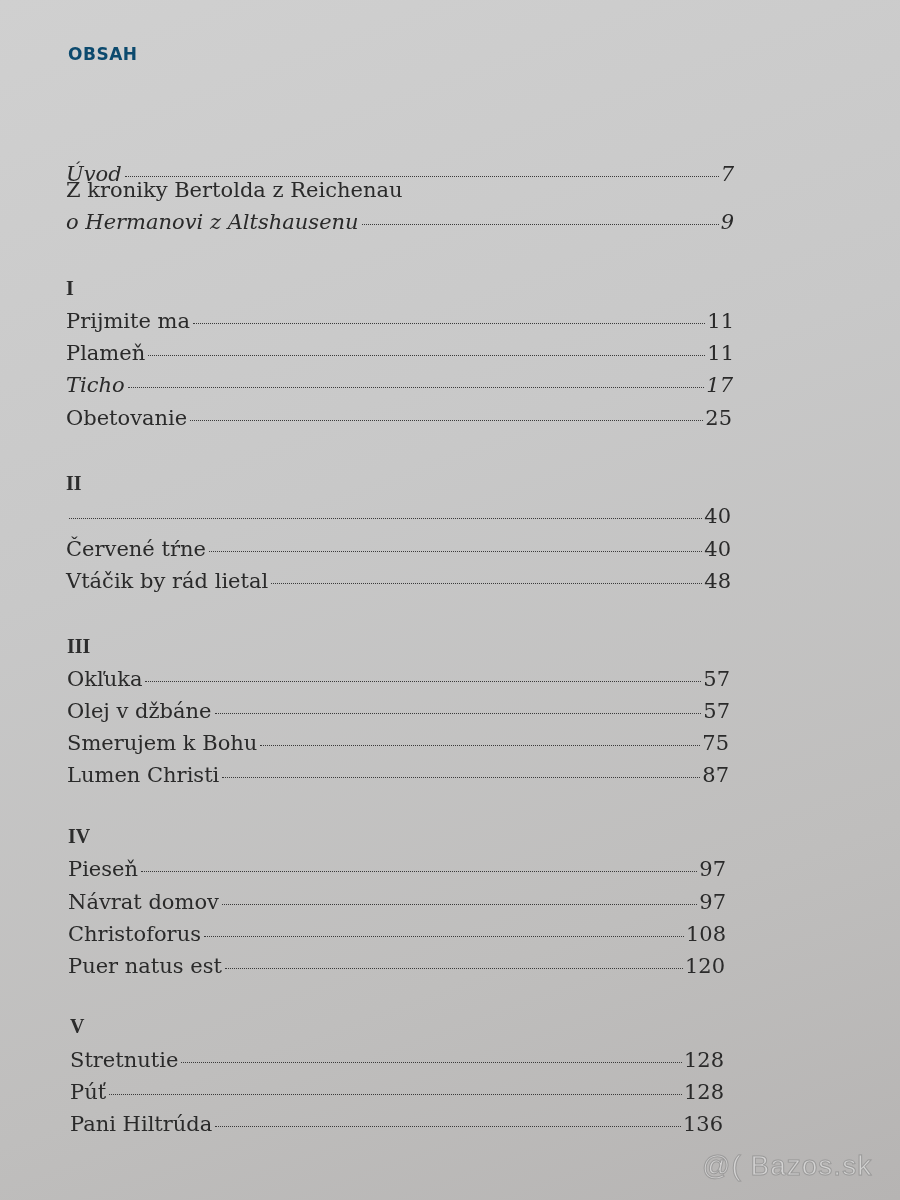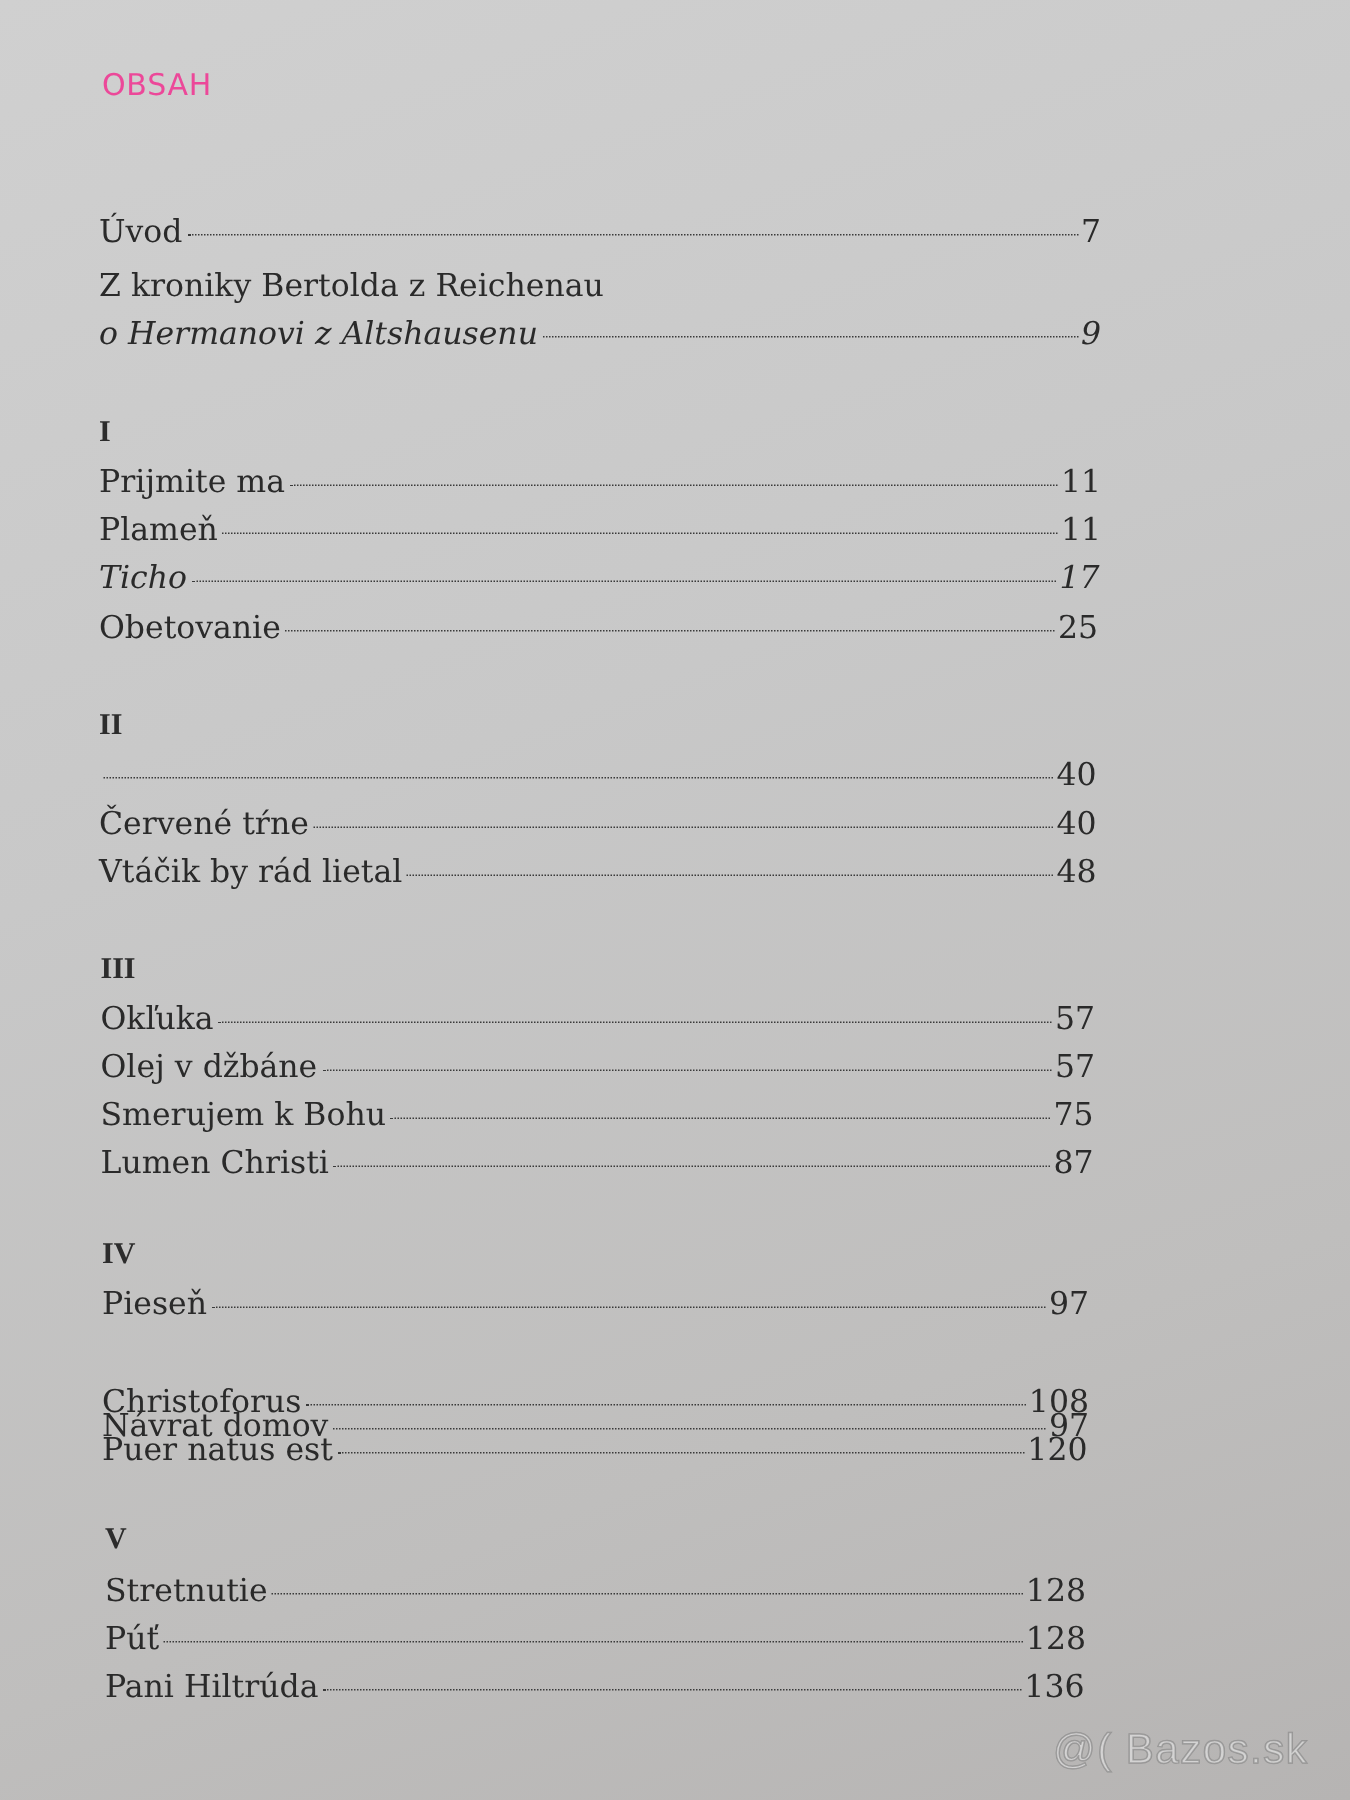--- a/index.html
+++ b/index.html
@@ -5,21 +5,21 @@
   html, body { margin: 0; padding: 0; }
   body {
     width: 900px; height: 1200px; overflow: hidden; position: relative;
     background: linear-gradient(160deg, #d0d0d0 0%, #c8c8c8 40%, #bfbebd 75%, #b6b4b3 100%);
     font-family: "DejaVu Serif", "Liberation Serif", serif;
     color: #2a2a2a;
   }
   .page-title {
     position: absolute; left: 68px; top: 44px;
     font-family: "DejaVu Sans", "Liberation Sans", sans-serif;
-    font-weight: normal; font-size: 20px; letter-spacing: 0.5px; color: #ec4899;
+    font-weight: bold; font-size: 17px; letter-spacing: 0.5px; color: #0c4a6e;
   }
   .row {
     position: absolute; display: flex; align-items: baseline;
     font-size: 21px; line-height: 28px; white-space: nowrap;
   }
   .row .title { flex: 0 0 auto; }
   .row .leader {
     flex: 1 1 auto; margin: 0 2px 0 3px; height: 0;
     border-bottom: 1.6px dotted #3a3a3a; position: relative; top: -4px;
   }
@@ -36,21 +36,21 @@
     -webkit-text-stroke: 1px rgba(120,120,120,0.55);
     letter-spacing: 1px;
   }
 </style>
 </head>
 <body>
 
 <div>
   <div class="page-title">OBSAH</div>
 
-  <div class="row" style="left:66px; top:140px; width:668px;">
+  <div class="row" style="left:66px; top:160px; width:668px;font-style:italic;">
     <span class="title">Úvod</span>
     <span class="leader"></span>
     <span class="page">7</span>
   </div>
   <div class="plain" style="left:66px; top:176px;">Z kroniky Bertolda z Reichenau</div>
   <div class="row" style="left:66px; top:208px; width:668px;font-style:italic;">
     <span class="title">o Hermanovi z Altshausenu</span>
     <span class="leader"></span>
     <span class="page">9</span>
   </div>
@@ -114,21 +114,21 @@
     <span class="leader"></span>
     <span class="page">87</span>
   </div>
 
   <div class="part" style="left:68px; top:822px;">IV</div>
   <div class="row" style="left:68px; top:855px; width:658px;">
     <span class="title">Pieseň</span>
     <span class="leader"></span>
     <span class="page">97</span>
   </div>
-  <div class="row" style="left:68px; top:888px; width:658px;margin-top:48px;">
+  <div class="row" style="left:68px; top:888px; width:658px;">
     <span class="title">Návrat domov</span>
     <span class="leader"></span>
     <span class="page">97</span>
   </div>
   <div class="row" style="left:68px; top:920px; width:658px;">
     <span class="title">Christoforus</span>
     <span class="leader"></span>
     <span class="page">108</span>
   </div>
   <div class="row" style="left:68px; top:952px; width:657px;">

